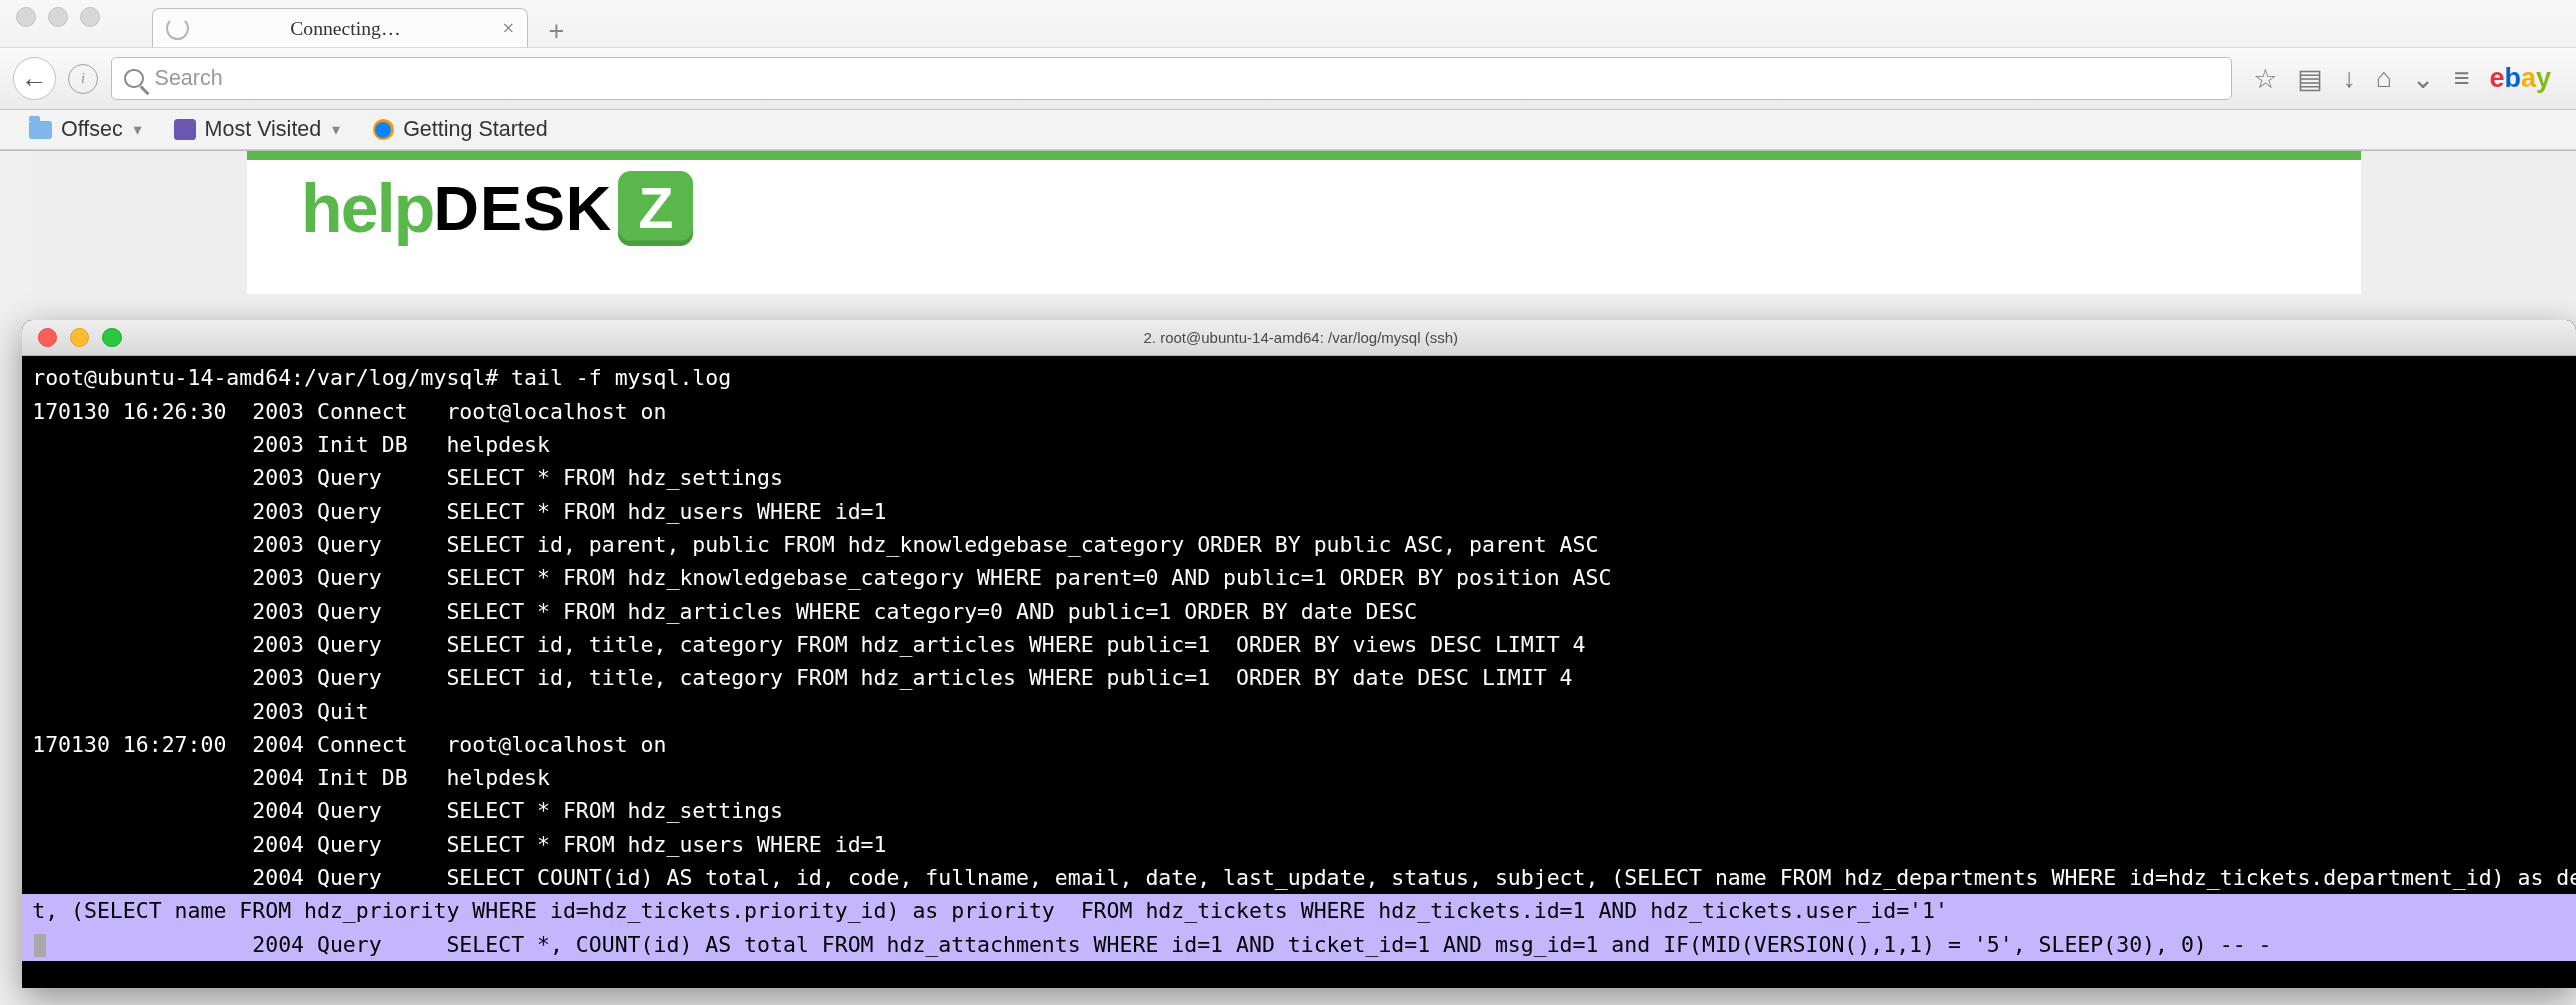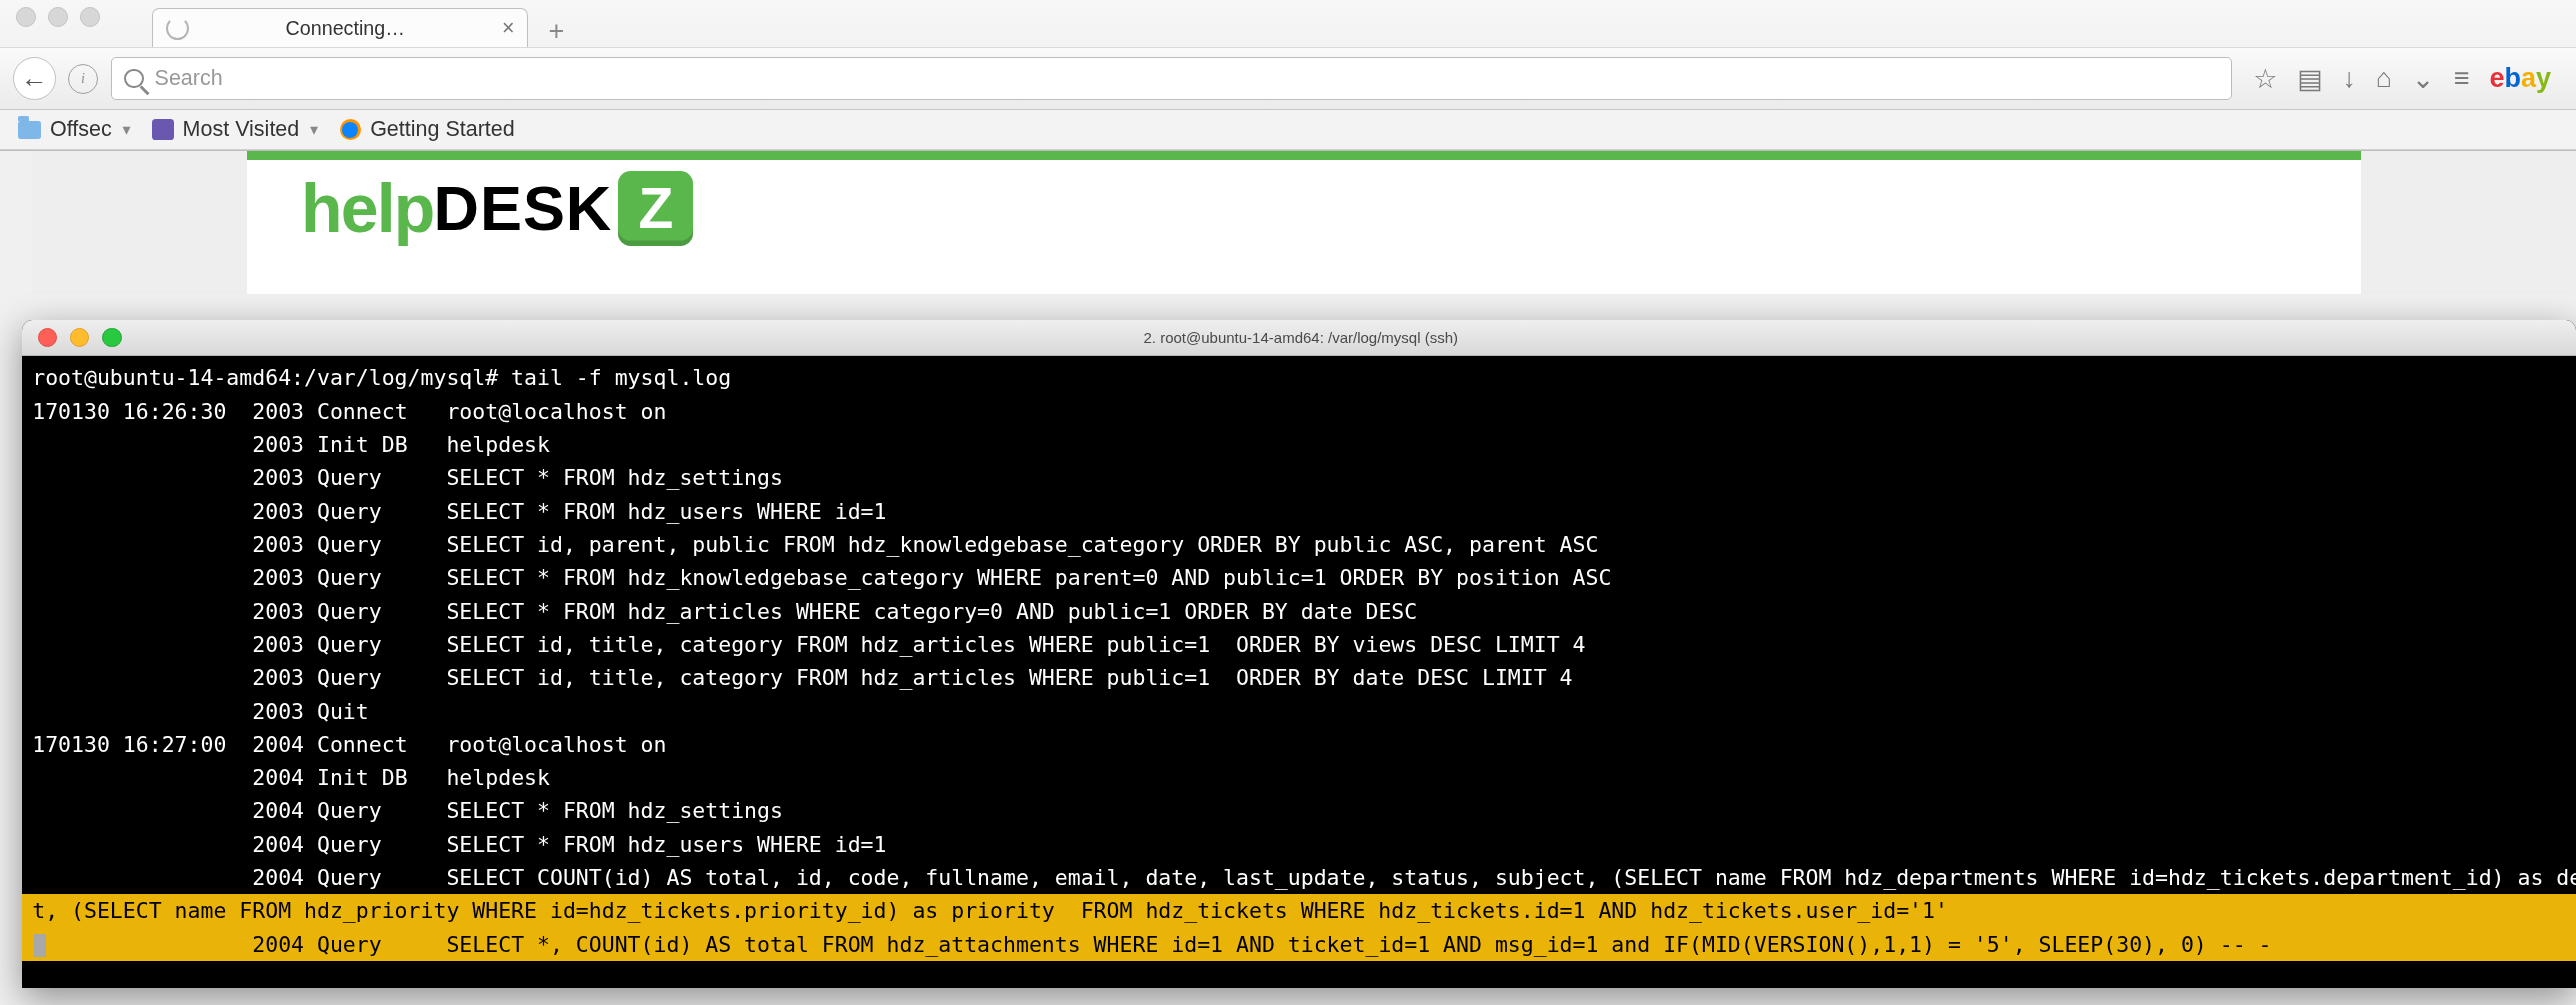--- a/index.html
+++ b/index.html
@@ -42,20 +42,21 @@
     border-radius: 7.2px 7.2px 0 0;
     height: 39px;
     width: 376px;
     display: flex;
     align-items: center;
     padding: 0 12.5px;
     font-size: 19.7px;
     color: #444;
     gap: 12.5px;
     position: relative;
+    font-family: Liberation Serif, serif;
   }
   .spinner-icon {
     width: 23px; height: 23px; border: 2.7px solid #b5b5b5;
     border-top-color: transparent; border-radius: 50%;
   }
   .tab-title { flex: 1; text-align: center; color:#333; }
   .tab-close { color:#777; font-size: 21.5px; }
   .newtab-btn {
     margin-left: 12.5px; font-size: 27px; color:#888;
     width: 32px; text-align: center;
@@ -122,21 +123,21 @@
   .ebay-ico b:nth-child(3){color:#f5af02}
   .ebay-ico b:nth-child(4){color:#86b817}
 
   .bookmark-bar {
     display:flex; align-items:center; gap:21.5px;
     padding: 7.2px 18px;
     background:#f3f3f3;
     border-bottom:0.9px solid #cfcfcf;
     font-size: 21.5px; color:#333;
   }
-  .bm-item { display:flex; align-items:center; gap:9px; }
+  .bm-item { display:flex; align-items:center; gap:9px;margin-left:11px; }
   .folder-ico { width:23px; height:18px; background:#7fb7e8; border-radius:2.7px; position:relative; }
   .folder-ico::before { content:""; position:absolute; top:-4.5px; left:0; width:10.7px; height:4.5px; background:#7fb7e8; border-radius:1.8px 1.8px 0 0;}
   .mv-ico { width:21.5px; height:21.5px; background:#6a58b0; border-radius:3.6px; }
   .ff-ico { width:21.5px; height:21.5px; background:#ff9500; border-radius:50%; position:relative; overflow:hidden;}
   .ff-ico::after{content:"";position:absolute;inset:2.7px;background:#0a84ff;border-radius:50%;}
   .dd { color:#888; font-size:16px; margin-left:1.8px;}
 
   
   .page-area {
     background:#eeeeee;
@@ -198,21 +199,21 @@
     font-family: "Menlo","Consolas",monospace;
     font-size: 21.5px;
     line-height: 1.55;
     color: #fff;
     padding: 5.4px 0 27px 0;
     white-space: pre;
     background:#000;
   }
   .term-line { padding: 0 10.7px; }
   .term-line.sel {
-    background:#eab308;
+    background:#c4b5fd;
     color:#000;
   }
   .cursor-block {
     display:inline-block; width:12.5px; height:23px; background:#a8a8a8;
     vertical-align:text-bottom; margin-left:1.8px;
   }
 </style>
 </head>
 <body>
 

